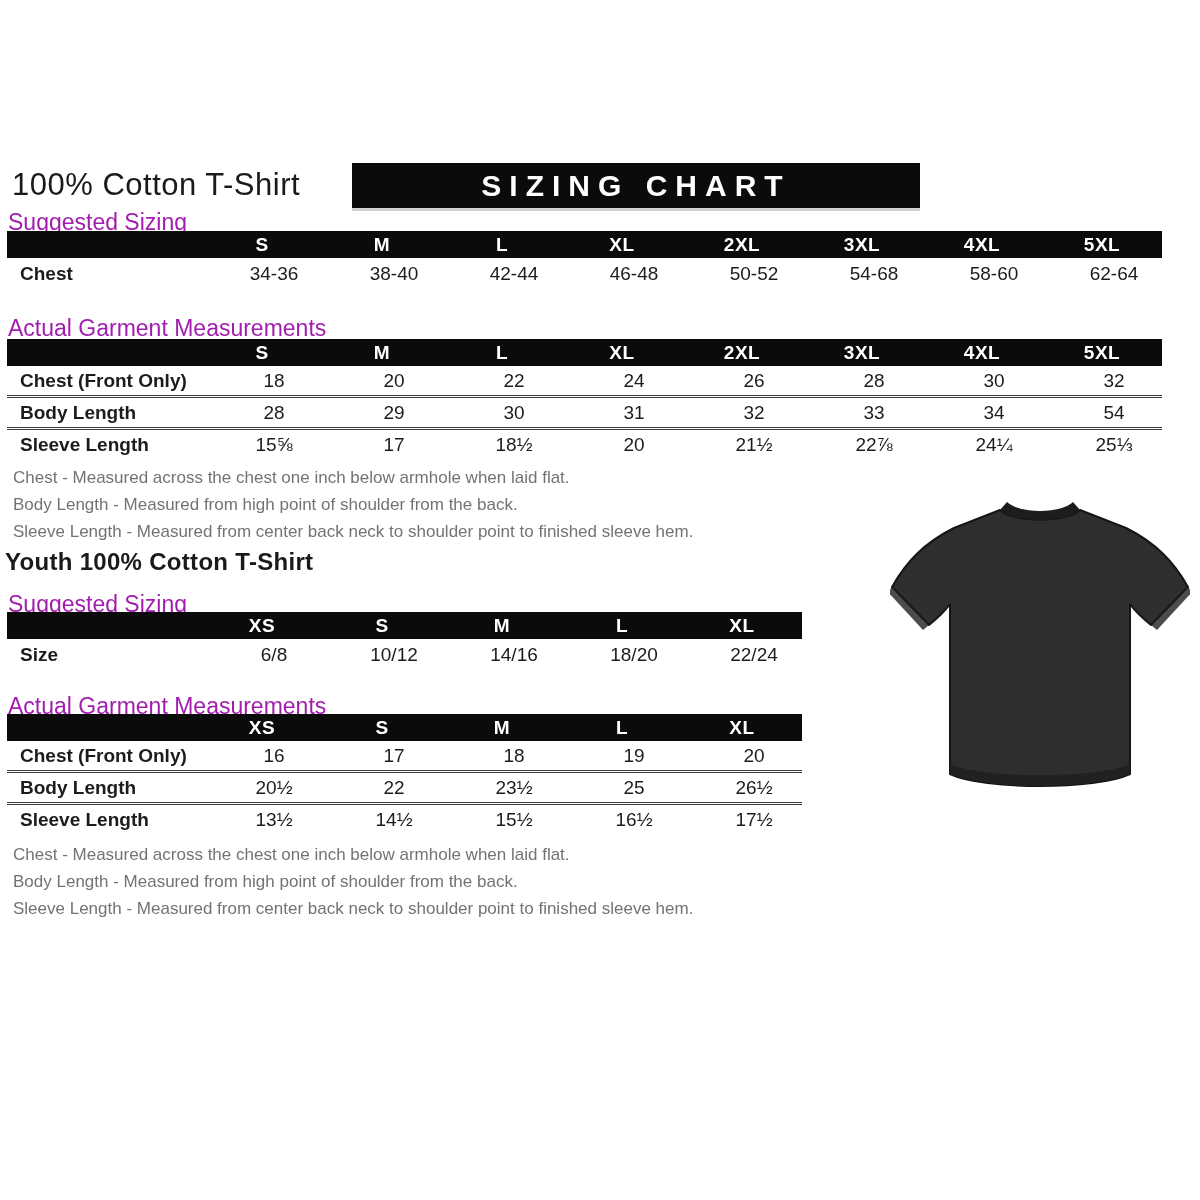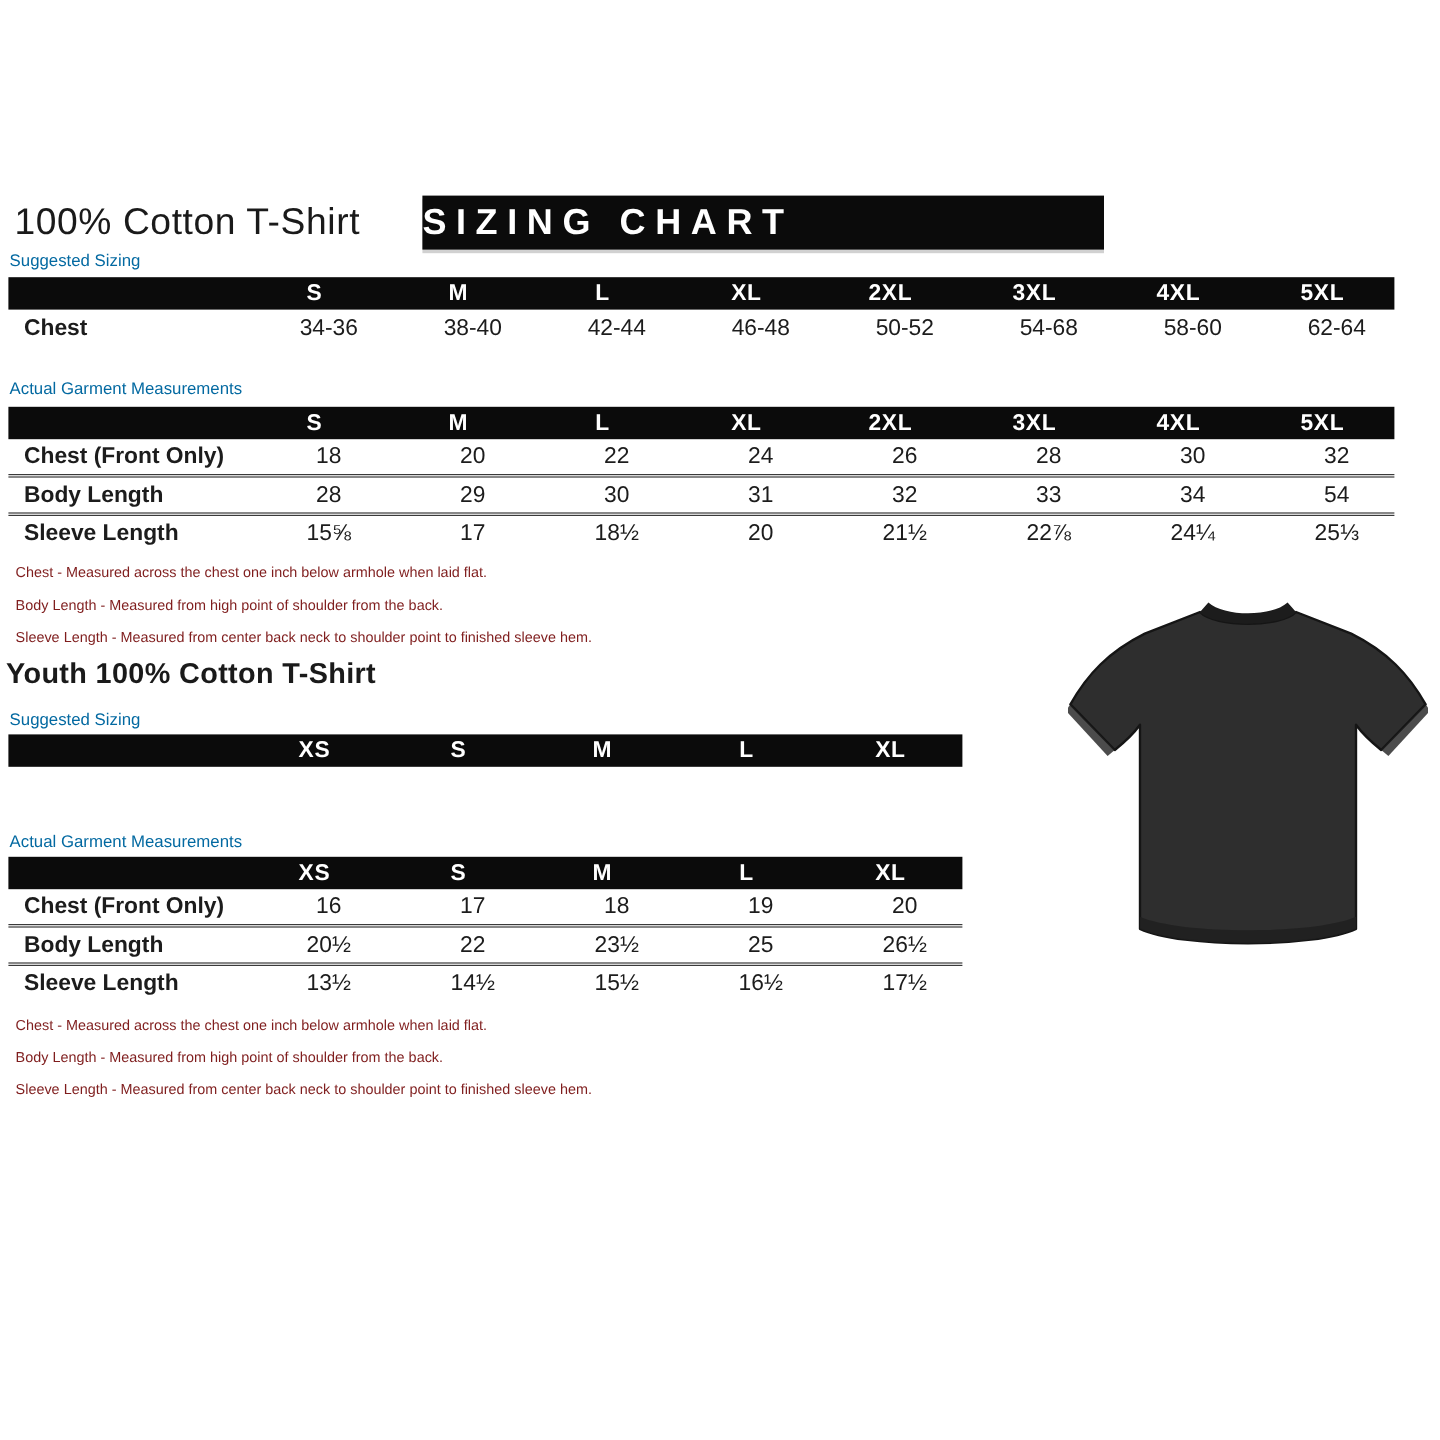--- a/index.html
+++ b/index.html
@@ -4,39 +4,39 @@
 <style>
   html,body{margin:0;padding:0;background:#fff;}
   .page{
     position:relative;width:1200px;height:960px;background:#ffffff;
     font-family:"Liberation Sans","DejaVu Sans",sans-serif;color:#1a1a1a;overflow:hidden;
   }
   .abs{position:absolute;}
   .main-title{left:12px;top:167px;font-size:31px;font-weight:400;letter-spacing:0.5px;white-space:nowrap;}
   .banner{
     left:352px;top:163px;width:568px;height:45px;background:#0b0b0b;color:#ffffff;
-    display:flex;align-items:center;justify-content:flex-start;
+    display:flex;align-items:center;justify-content:center;
     font-weight:bold;font-size:30px;letter-spacing:8px;white-space:nowrap;
     box-shadow:0 3px 0 rgba(0,0,0,0.18);
   }
-  .section-label{font-size:14px;color:#0369a1;white-space:nowrap;}
+  .section-label{font-size:23px;color:#a21caf;white-space:nowrap;}
   .youth-title{left:5px;top:548px;font-size:24px;font-weight:bold;letter-spacing:0.3px;white-space:nowrap;}
 
   .sz-table{position:absolute;}
   .sz-row{display:grid;align-items:center;}
   .sz-row.head{background:#0b0b0b;color:#ffffff;height:27px;font-weight:bold;font-size:19px;letter-spacing:0.5px;}
   .sz-row.body{height:30px;font-size:19px;color:#1c1c1c;gap:24px;}
   .lined .sz-row.body{height:29px;}
   .lined .sz-row.body + .sz-row.body{border-top:3px double #3a3a3a;}
   .cell{text-align:center;line-height:1;}
   .cell.label{text-align:left;padding-left:13px;white-space:nowrap;}
   .cell.label b{font-weight:bold;}
   .cell.label .note{font-weight:bold;}
 
-  .notes{font-size:12px;line-height:27px;color:#7f1d1d;}
+  .notes{font-size:17px;line-height:27px;color:#737373;}
   .note-line{white-space:nowrap;}
 
   .tshirt-wrap{left:890px;top:488px;width:300px;height:318px;}
 </style>
 </head>
 <body>
 
 <div class="page">
 
   <div class="abs main-title">100% Cotton T-Shirt</div>
@@ -132,20 +132,28 @@
   <div class="abs section-label" style="left:8px;top:591px;">Suggested Sizing</div>
 
   <div class="sz-table" style="left:7px;top:612px;width:795px;">
       <div class="sz-row head" style="grid-template-columns: 195px repeat(5, 1fr);">
         <div class="cell label"></div>
         <div class="cell col">XS</div>
         <div class="cell col">S</div>
         <div class="cell col">M</div>
         <div class="cell col">L</div>
         <div class="cell col">XL</div>
+      </div>
+      <div class="sz-row body" style="grid-template-columns: 195px repeat(5, 1fr);">
+        <div class="cell label"><b>Size</b></div>
+        <div class="cell val">6/8</div>
+        <div class="cell val">10/12</div>
+        <div class="cell val">14/16</div>
+        <div class="cell val">18/20</div>
+        <div class="cell val">22/24</div>
       </div>
     </div>
 
   <div class="abs section-label" style="left:8px;top:693px;">Actual Garment Measurements</div>
 
   <div class="sz-table lined" style="left:7px;top:714px;width:795px;">
       <div class="sz-row head" style="grid-template-columns: 195px repeat(5, 1fr);">
         <div class="cell label"></div>
         <div class="cell col">XS</div>
         <div class="cell col">S</div>

